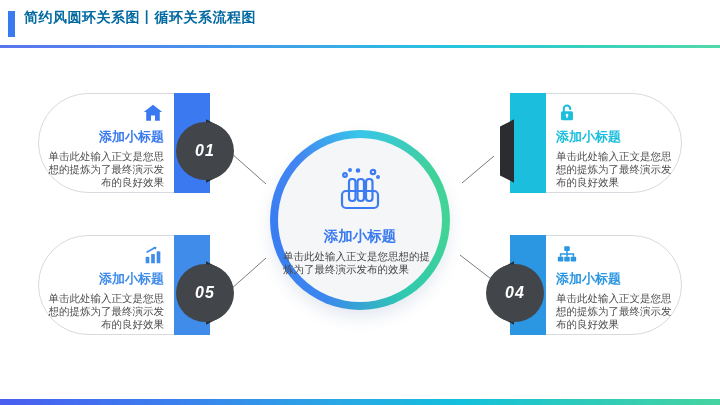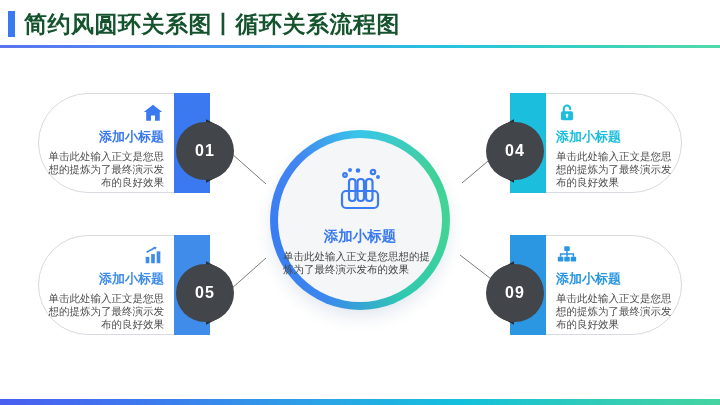--- a/index.html
+++ b/index.html
@@ -3,21 +3,21 @@
 <meta charset="utf-8">
 <style>
   html,body{margin:0;padding:0;}
   body{
     width:720px;height:405px;position:relative;overflow:hidden;
     background:#ffffff;
     font-family:"Liberation Sans","DejaVu Sans",sans-serif;
   }
   
   .header-accent{position:absolute;left:8px;top:11px;width:7px;height:26px;background:#3a7af0;}
-  .slide-title{position:absolute;left:24px;top:9px;font-size:23px;font-weight:800;color:#14532d;letter-spacing:.5px;}
+  .slide-title{position:absolute;left:24px;top:9px;font-size:14px;font-weight:800;color:#0369a1;letter-spacing:.5px;}
   .rule-top{position:absolute;left:0;top:45px;width:720px;height:3px;
     background:linear-gradient(90deg,#5b74ee 0%,#4f86f0 18%,#3aa9e6 45%,#26c3e0 62%,#35cfc0 80%,#52d9a8 100%);}
   .bar-bottom{position:absolute;left:0;bottom:0;width:720px;height:6px;
     background:linear-gradient(90deg,#4a5ef0 0%,#3c7cee 22%,#2ba4e6 45%,#13c0dc 64%,#2ccabd 80%,#45d3a0 100%);}
 
   
   .lines-svg{position:absolute;left:0;top:0;pointer-events:none;}
 
   
   .card{position:absolute;width:172px;height:100px;}
@@ -25,21 +25,21 @@
   .card.left .card-body-shape{border-radius:50px 0 0 50px;}
   .card.right .card-body-shape{border-radius:0 50px 50px 0;}
   .color-bar{position:absolute;top:0;width:36px;height:100px;}
   .card.left .color-bar{right:0;}
   .card.right .color-bar{left:0;}
   .ribbon{position:absolute;width:14px;height:66px;top:25px;background:#2a2c2f;}
   .card.left .ribbon{left:168px;clip-path:polygon(0 2%,100% 13%,100% 87%,0 98%);}
   .card.right .ribbon{left:-10px;clip-path:polygon(0 13%,100% 2%,100% 98%,0 87%);}
   .number-badge{position:absolute;width:58px;height:58px;top:29px;border-radius:50%;
     background:#42454a;color:#fff;font-size:16px;font-weight:700;letter-spacing:1px;
-    display:flex;align-items:center;justify-content:center;}
+    display:flex;align-items:center;justify-content:center;font-style:italic;}
   .card.left .number-badge{left:138px;}
   .card.right .number-badge{left:-24px;}
   .card-content{position:absolute;top:9px;display:flex;flex-direction:column;}
   .card.left .card-content{right:46px;width:124px;align-items:flex-end;text-align:right;}
   .card.right .card-content{left:46px;width:124px;align-items:flex-start;text-align:left;}
   .card-icon{height:22px;display:block;}
   .card-title{font-size:13px;font-weight:700;margin:4px 0 4px;}
   .card-text{font-size:10.5px;line-height:1.26;color:#4e4e4e;}
 
   
@@ -100,40 +100,39 @@
     </span>
     <div class="card-title" style="color: rgb(63, 140, 234);">添加小标题</div>
     <div class="card-text">单击此处输入正文是您思想的提炼为了最终演示发布的良好效果</div>
   </div>
 </div>
 
 <div class="card right" style="left:510px;top:93px;">
   <div class="card-body-shape"></div>
   <div class="color-bar" style="background-color: rgb(27, 190, 221);"></div>
   <div class="ribbon"></div>
-  <div class="number-badge">04</div>
   <div class="card-content">
     <span class="card-icon" style="color: rgb(27, 190, 221);">
       <svg width="22" height="22" viewBox="0 0 24 24">
         <path d="M8.5 10V7.3a3.5 3.5 0 0 1 7 0v.6" stroke="currentColor" stroke-width="2.2" fill="none" stroke-linecap="round"></path>
         <rect x="5.5" y="10" width="13" height="10" rx="1.8" fill="currentColor"></rect>
         <circle cx="12" cy="14.2" r="1.5" fill="#fff"></circle>
         <rect x="11.3" y="14.8" width="1.4" height="2.6" fill="#fff"></rect>
       </svg>
     </span>
     <div class="card-title" style="color: rgb(27, 190, 221);">添加小标题</div>
     <div class="card-text">单击此处输入正文是您思想的提炼为了最终演示发布的良好效果</div>
   </div>
 </div>
 
 <div class="card right" style="left:510px;top:235px;">
   <div class="card-body-shape"></div>
   <div class="color-bar" style="background-color: rgb(43, 150, 226);"></div>
   <div class="ribbon"></div>
-  <div class="number-badge">09</div>
+  <div class="number-badge">04</div>
   <div class="card-content">
     <span class="card-icon" style="color: rgb(43, 150, 226);">
       <svg width="22" height="22" viewBox="0 0 24 24">
         <rect x="9" y="2.5" width="6" height="5" rx="0.8" fill="currentColor"></rect>
         <path d="M12 7.5V11M5 14v-3h14v3M12 11v3" stroke="currentColor" stroke-width="1.6" fill="none"></path>
         <rect x="2" y="14" width="6" height="5" rx="0.8" fill="currentColor"></rect>
         <rect x="9" y="14" width="6" height="5" rx="0.8" fill="currentColor"></rect>
         <rect x="16" y="14" width="6" height="5" rx="0.8" fill="currentColor"></rect>
       </svg>
     </span>

